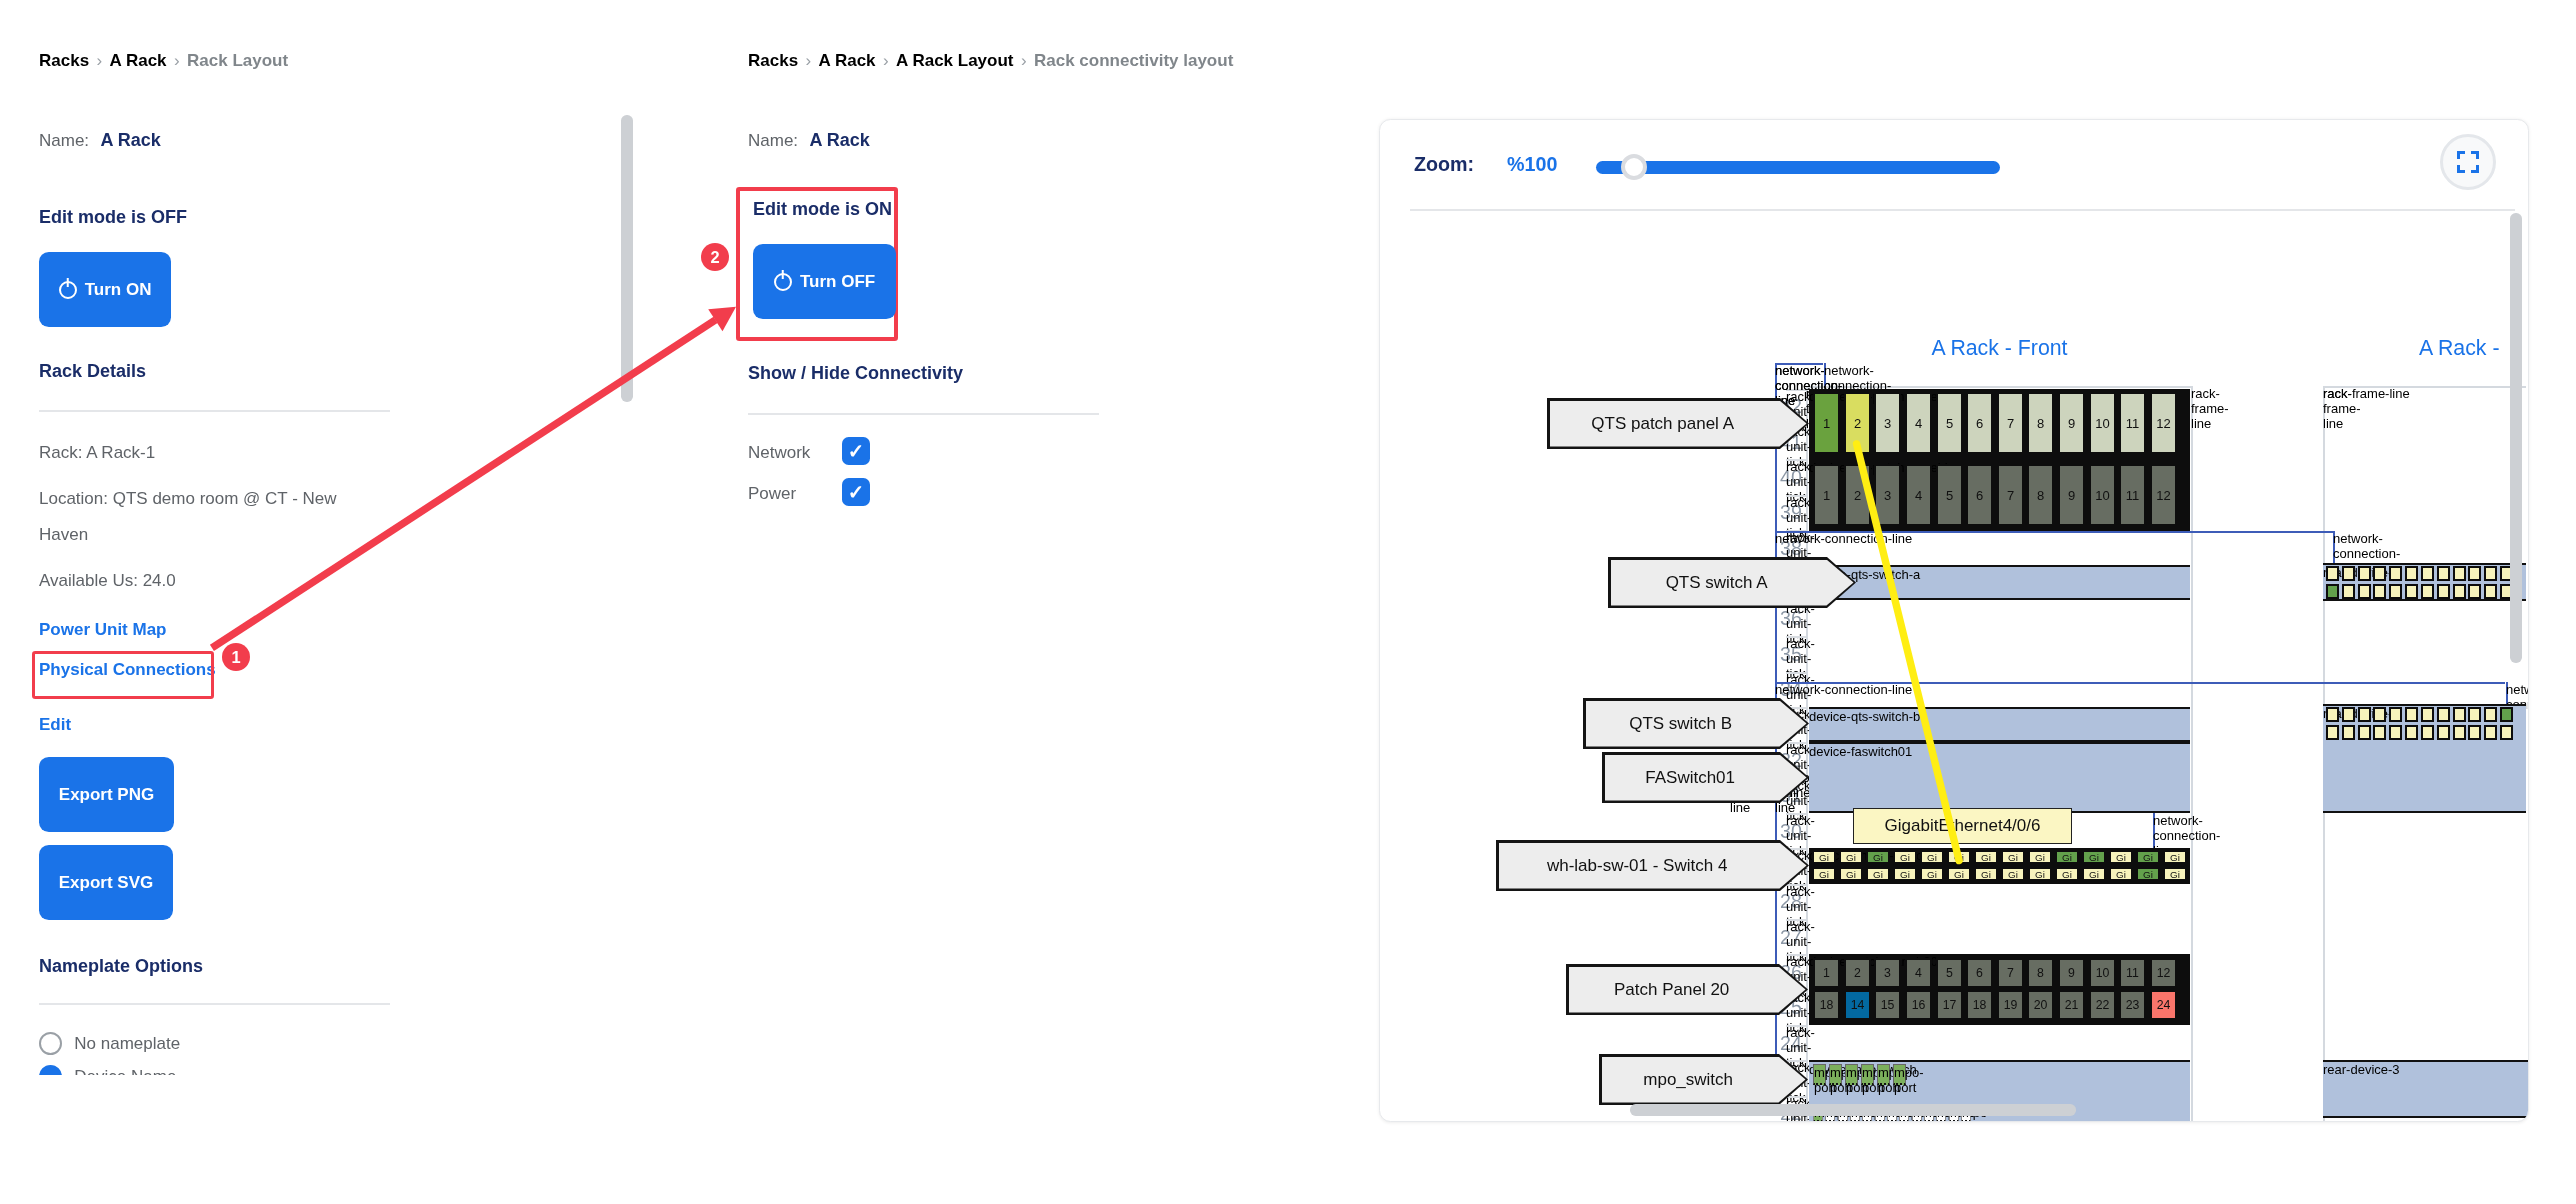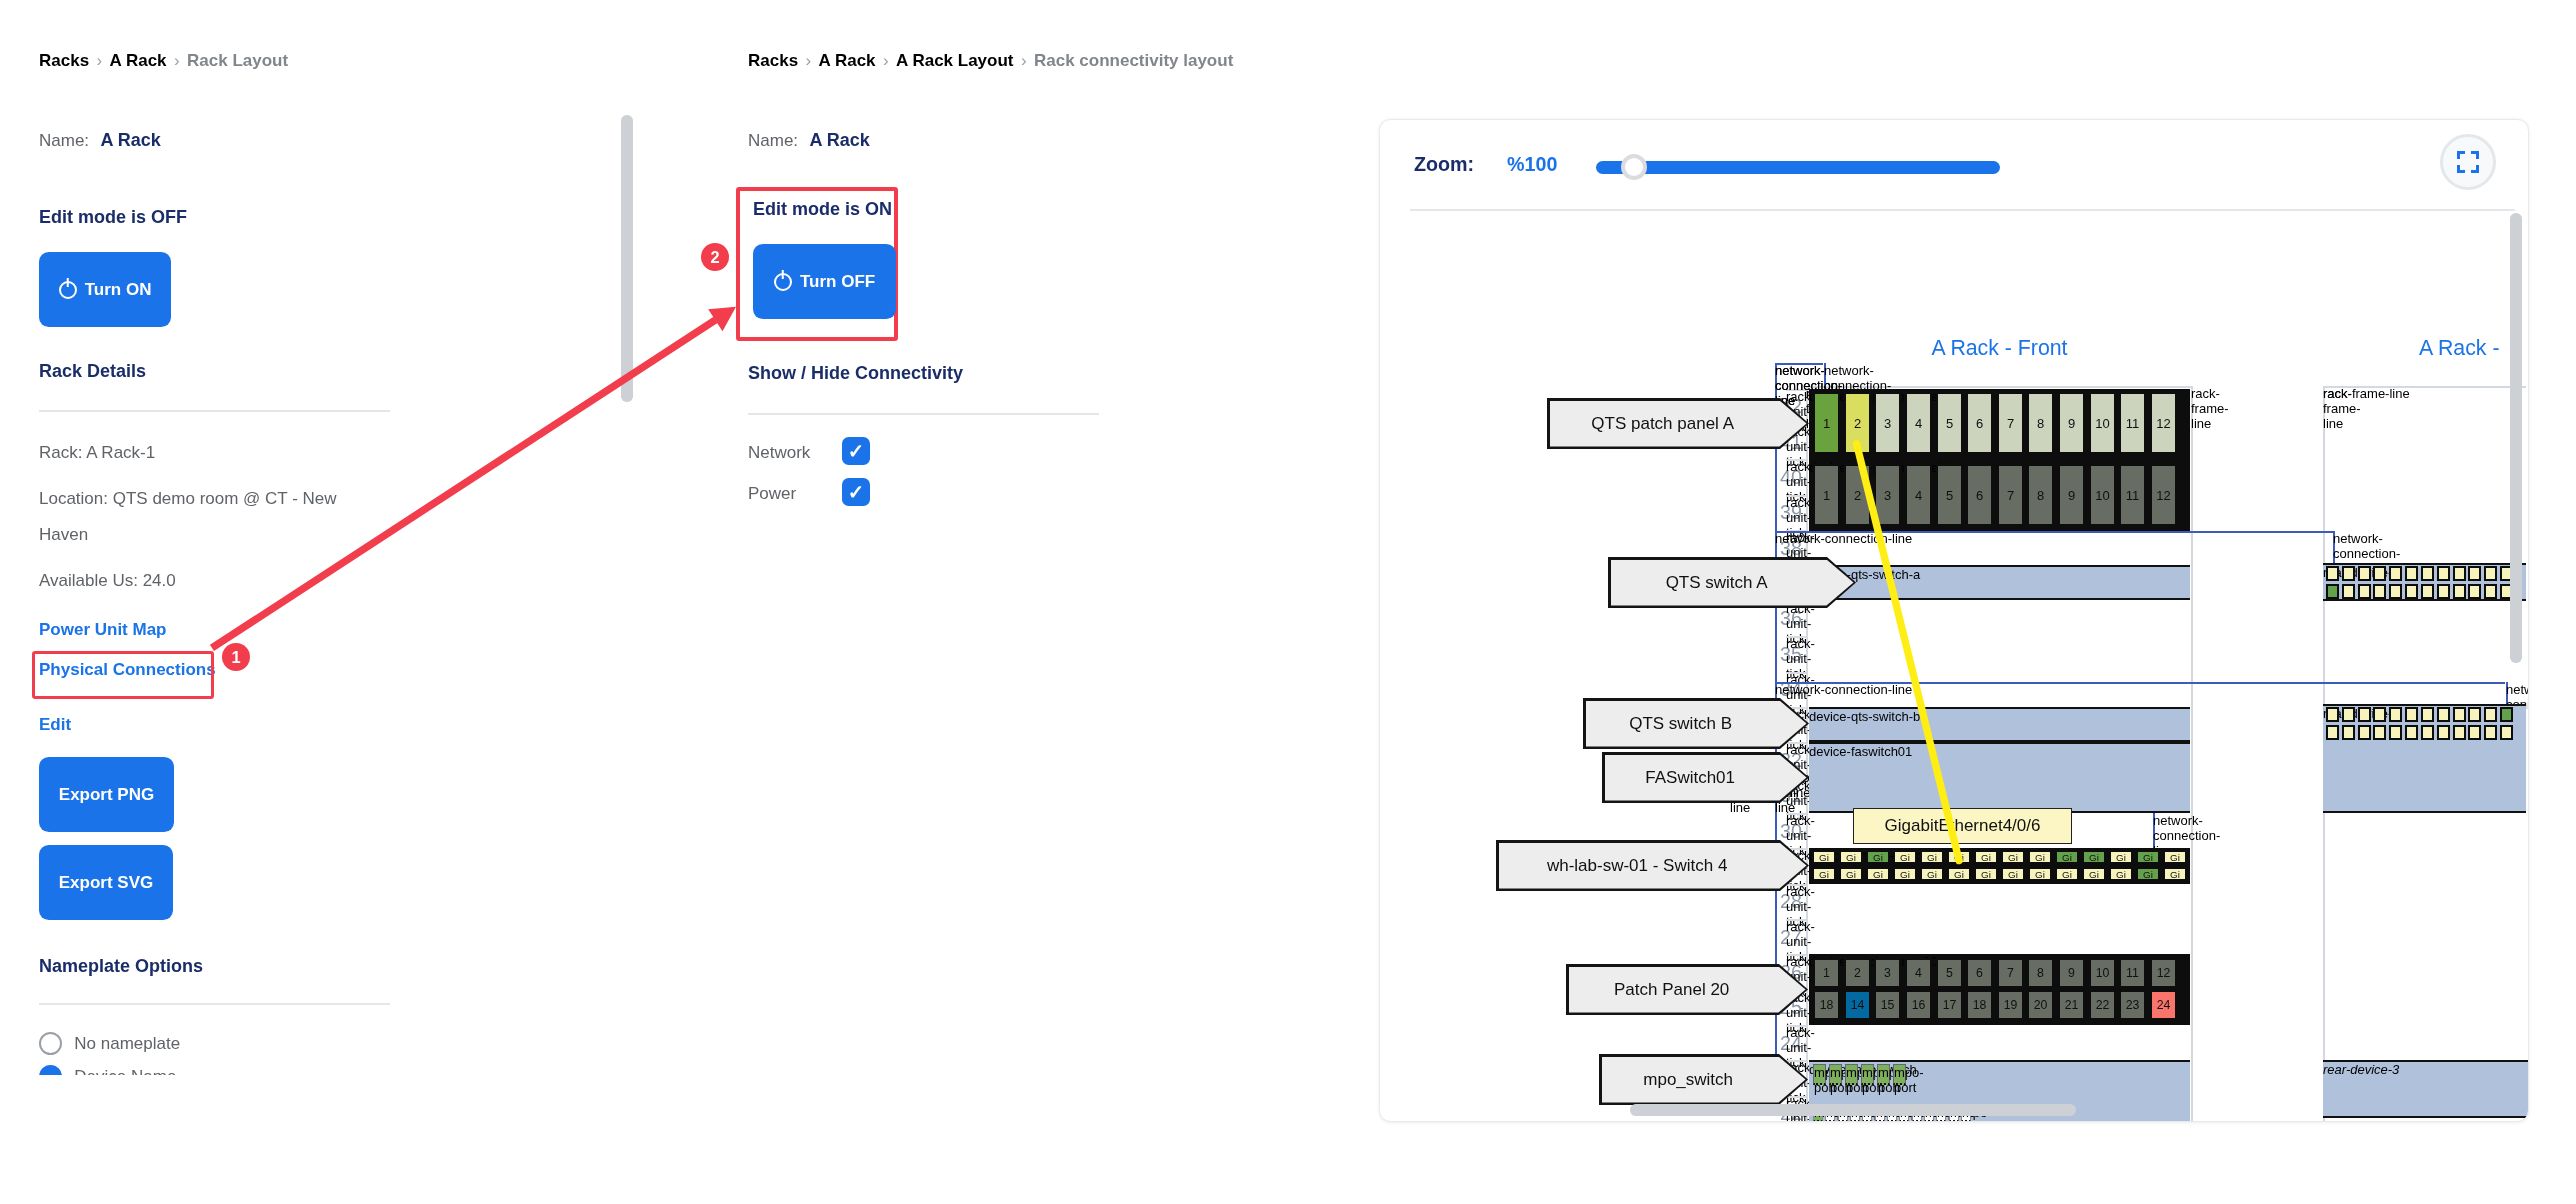--- a/index.html
+++ b/index.html
@@ -358,21 +358,21 @@
       <div class="port" style="left:978px;top:605px;width:13px;height:14.8px;background:#f7f3bc;font-size:8.2px;"></div>
       <div class="port" style="left:993px;top:605px;width:13px;height:14.8px;background:#f7f3bc;font-size:8.2px;"></div>
       <div class="port" style="left:1009px;top:605px;width:13px;height:14.8px;background:#f7f3bc;font-size:8.2px;"></div>
       <div class="port" style="left:1025px;top:605px;width:13px;height:14.8px;background:#f7f3bc;font-size:8.2px;"></div>
       <div class="port" style="left:1041px;top:605px;width:13px;height:14.8px;background:#f7f3bc;font-size:8.2px;"></div>
       <div class="port" style="left:1057px;top:605px;width:13px;height:14.8px;background:#f7f3bc;font-size:8.2px;"></div>
       <div class="port" style="left:1073px;top:605px;width:13px;height:14.8px;background:#f7f3bc;font-size:8.2px;"></div>
       <div class="port" style="left:1088px;top:605px;width:13px;height:14.8px;background:#f7f3bc;font-size:8.2px;"></div>
       <div class="port" style="left:1104px;top:605px;width:13px;height:14.8px;background:#f7f3bc;font-size:8.2px;"></div>
       <div class="port" style="left:1120px;top:605px;width:13px;height:14.8px;background:#f7f3bc;font-size:8.2px;"></div>
-      <div class="devblue" style="left:943px;top:940px;width:238px;height:58px;font-style:italic;">rear-device-3</div>
+      <div class="devblue" style="left:943px;top:940px;width:238px;height:58px;">rear-device-3</div>
       <div class="callout" style="left:167px;top:278px;width:262px;">
         <div class="co-outer"></div>
         <div class="co-inner"></div>
         <div class="co-text">QTS patch panel A</div>
       </div>
       <div class="callout" style="left:193px;top:437px;width:248px;margin-left:35px;">
         <div class="co-outer"></div>
         <div class="co-inner"></div>
         <div class="co-text">QTS switch A</div>
       </div>

